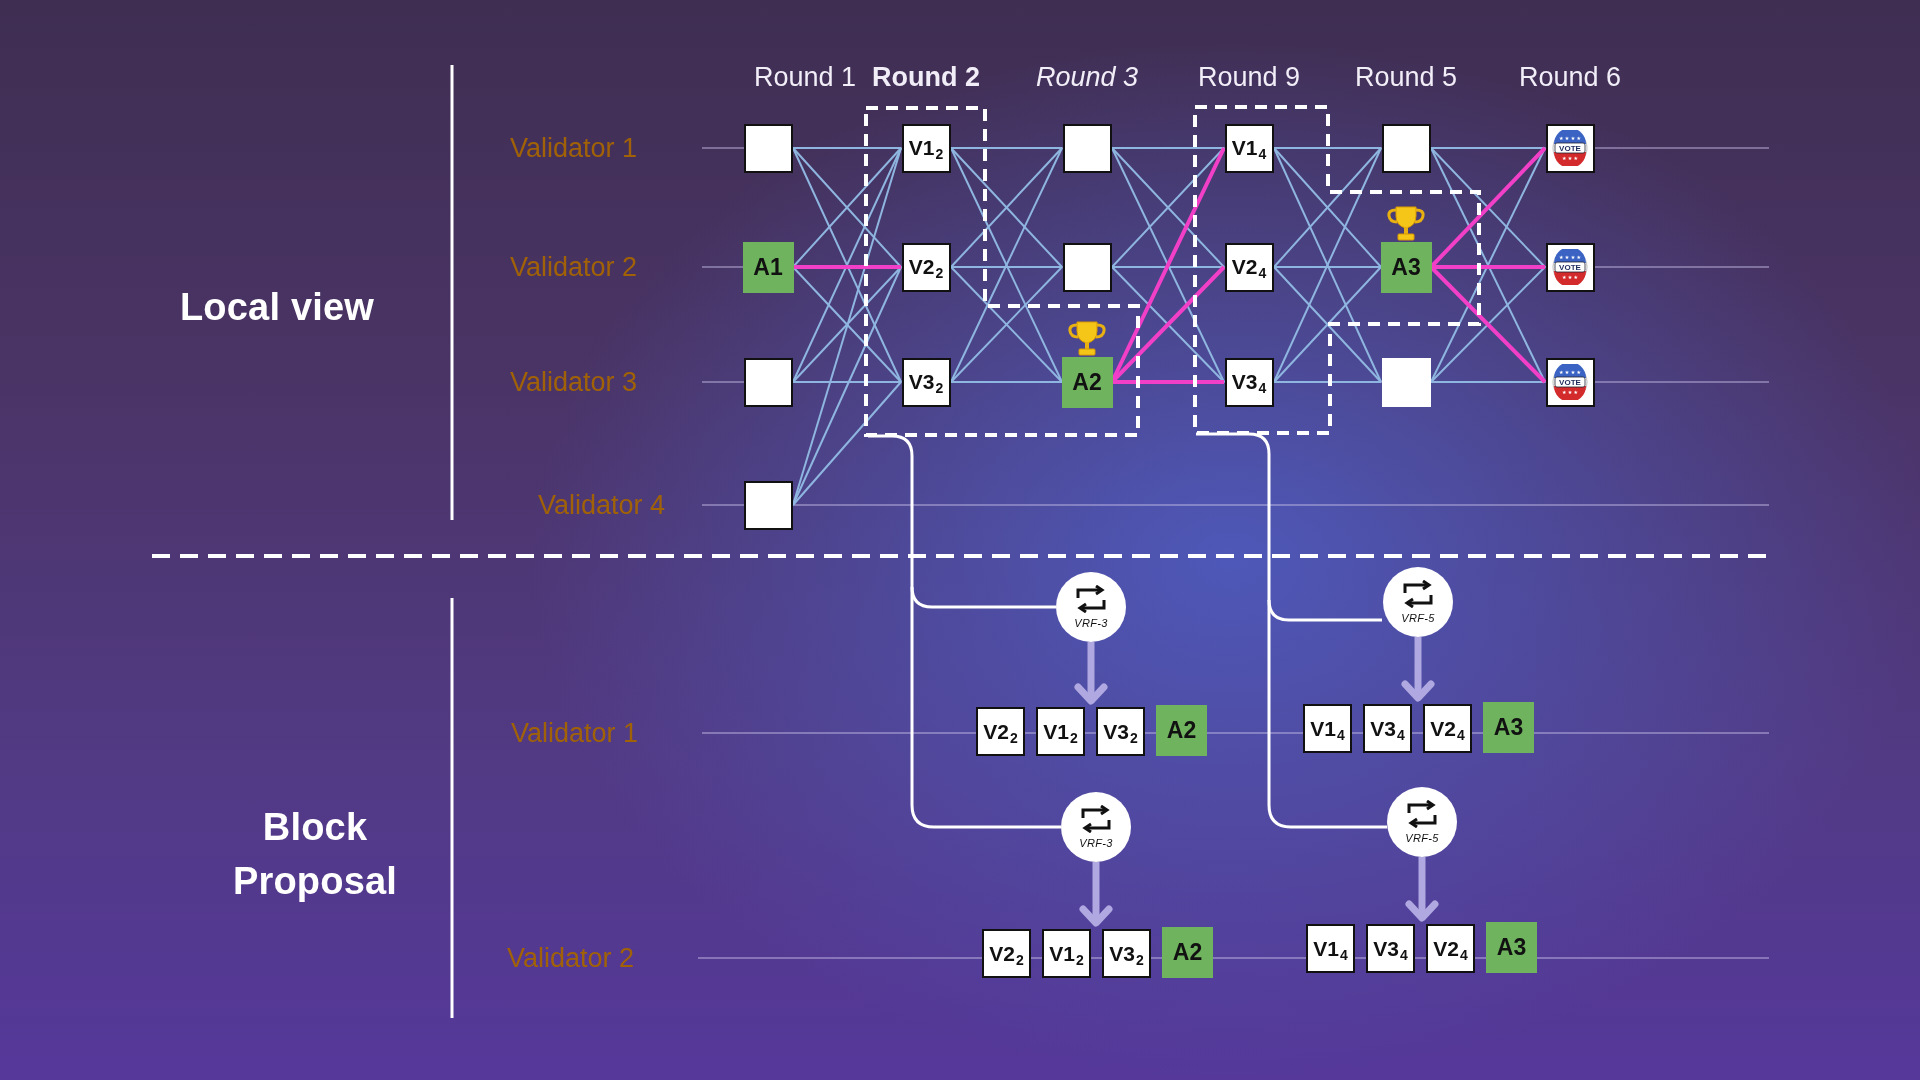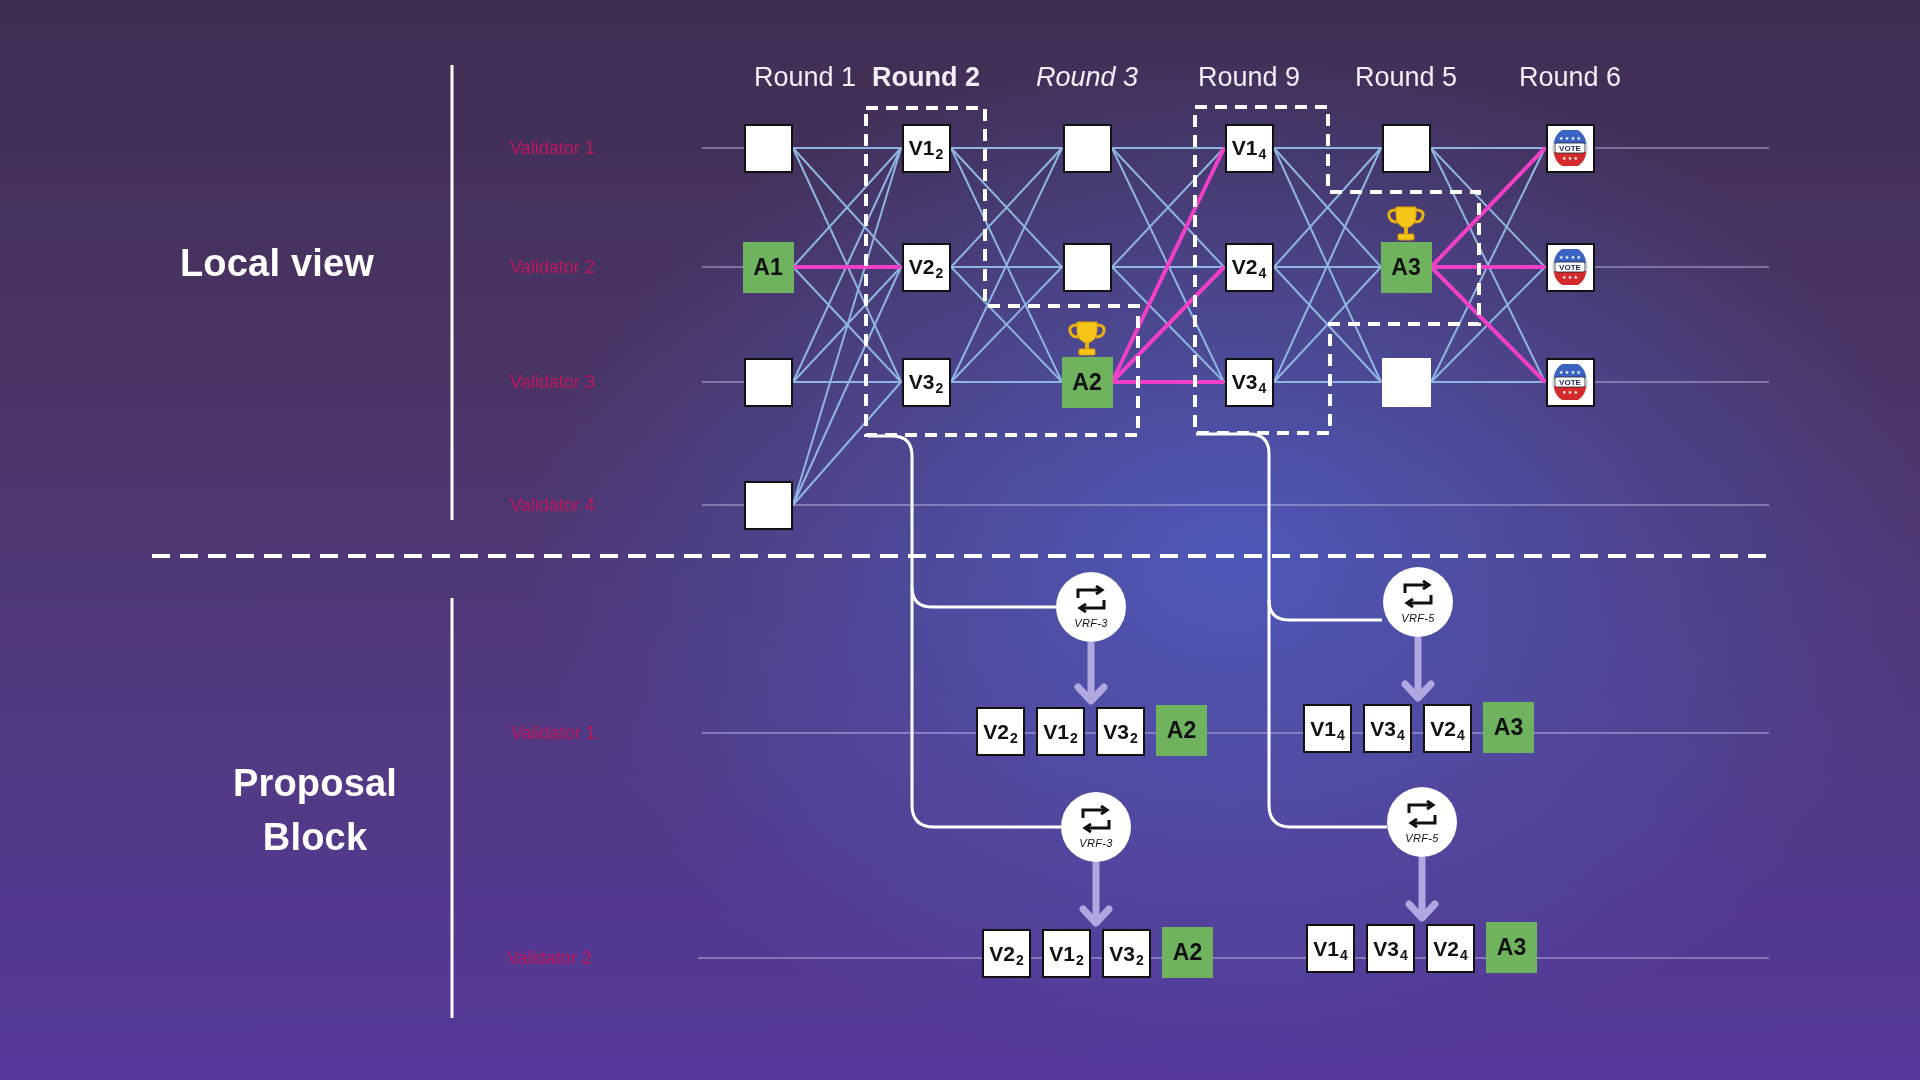--- a/index.html
+++ b/index.html
@@ -5,22 +5,22 @@
   html, body { margin:0; padding:0; }
   body {
     width:1920px; height:1080px; overflow:hidden; position:relative;
     background:
       radial-gradient(ellipse 700px 520px at 1230px 560px, rgba(78,94,196,0.85) 0%, rgba(78,94,196,0) 100%),
       linear-gradient(180deg, #3f2e52 0%, #4a3466 35%, #523a84 70%, #55389a 100%);
     font-family: "Liberation Sans", "DejaVu Sans", sans-serif;
     color:#fff;
   }
   #stage { position:absolute; left:0; top:0; width:1920px; height:1080px; }
-  .section-title { position:absolute; font-weight:700; font-size:38px; line-height:54px; text-align:center; color:#fff; letter-spacing:0.2px; }
-  .row-label { position:absolute; font-size:18px; color:#be185d; white-space:nowrap; transform:translateY(-50%); }
+  .section-title { position:absolute; font-weight:700; font-size:38px; line-height:54px; text-align:center; color:#fff; letter-spacing:0.2px;margin-top:44px; }
+  .row-label { position:absolute; font-size:27px; color:#a16207; white-space:nowrap; transform:translateY(-50%); }
   .round-label { position:absolute; font-size:27px; color:#f2eef8; white-space:nowrap; transform:translateX(-50%); top:62px; }
   .node { position:absolute; box-sizing:border-box; width:49px; height:49px; background:#fff; border:2px solid #111;
           display:flex; align-items:center; justify-content:center; color:#111; font-weight:700; font-size:21px; }
   .node.green { background:#6fb35e; border:none; width:51px; height:51px; font-size:23px; }
   .node.plain-noborder { border:none; }
   .node sub { font-size:14px; position:relative; top:6px; margin-left:1px; font-weight:700; }
   .vrf { position:absolute; width:70px; height:70px; border-radius:50%; background:#fff; transform:translate(-50%,-50%);
          display:flex; flex-direction:column; align-items:center; justify-content:center; color:#111; }
   .vrf .lbl { font-size:11px; font-style:italic; margin-top:4px; letter-spacing:0.3px; }
   .trophy { position:absolute; transform:translateX(-50%); }
@@ -119,35 +119,35 @@
         <polyline points="1083,909 1096,923 1109,909" fill="none" stroke="#b0a8e0" stroke-width="7" stroke-linecap="round" stroke-linejoin="round"></polyline>
         <line x1="1422" y1="857" x2="1422" y2="918" stroke="#b0a8e0" stroke-width="7"></line>
         <polyline points="1409,904 1422,918 1435,904" fill="none" stroke="#b0a8e0" stroke-width="7" stroke-linecap="round" stroke-linejoin="round"></polyline>
       </g>
   </svg>
 
   <div class="section-title" style="left:127px; top:236px; width:300px;">
     <div>Local view</div>
   </div>
   <div class="section-title" style="left:165px; top:756px; width:300px;">
+    <div>Block</div>
     <div>Proposal</div>
-    <div>Block</div>
   </div>
 
   <div id="html-layer">
       <div class="round-label" style="left: 805px;">Round 1</div>
       <div class="round-label" style="left: 926px; font-weight: bold;">Round 2</div>
       <div class="round-label" style="left: 1087px; font-style: italic;">Round 3</div>
       <div class="round-label" style="left: 1249px;">Round 9</div>
       <div class="round-label" style="left: 1406px;">Round 5</div>
       <div class="round-label" style="left: 1570px;">Round 6</div>
       <div class="row-label" style="left: 510px; top: 148px;">Validator 1</div>
       <div class="row-label" style="left: 510px; top: 267px;">Validator 2</div>
       <div class="row-label" style="left: 510px; top: 382px;">Validator 3</div>
-      <div class="row-label" style="left: 510px; top: 505px;">Validator 4</div>
+      <div class="row-label" style="left: 538px; top: 505px;">Validator 4</div>
       <div class="row-label" style="left: 511px; top: 733px;">Validator 1</div>
       <div class="row-label" style="left: 507px; top: 958px;">Validator 2</div>
       <div class="node" style="left: 743.5px; top: 123.5px;"></div>
       <div class="node" style="left: 901.5px; top: 123.5px;">
         <span>V1</span>
         <sub>2</sub>
       </div>
       <div class="node" style="left: 1062.5px; top: 123.5px;"></div>
       <div class="node" style="left: 1224.5px; top: 123.5px;">
         <span>V1</span>

